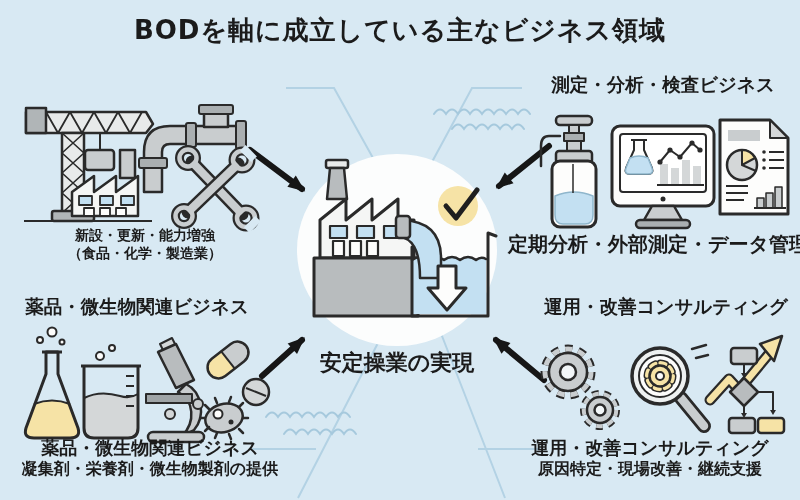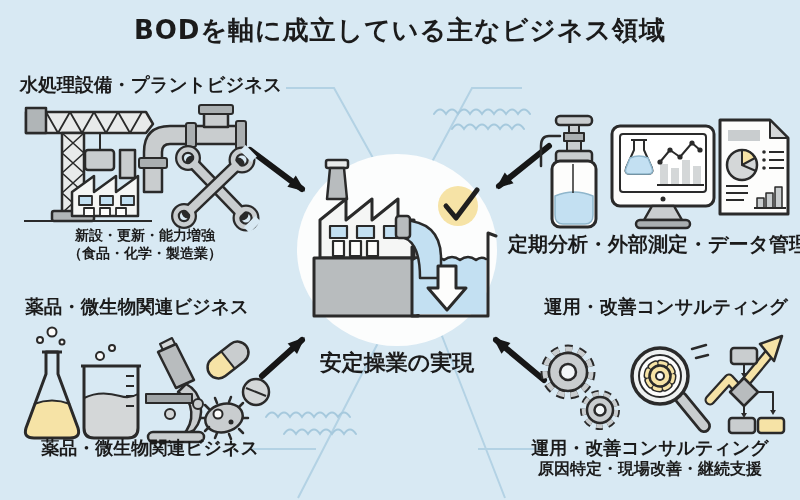--- a/index.html
+++ b/index.html
@@ -261,33 +261,34 @@
     <path d="M758,392 H773 V410" fill="none" stroke="#2a2a2a" stroke-width="2"></path>
     <polygon points="770,410 776,410 773,415" fill="#2a2a2a"></polygon>
     <rect x="729" y="418" width="26" height="15" rx="3" fill="#c9cdcf" stroke="#2a2a2a" stroke-width="2.5"></rect>
     <rect x="758" y="418" width="26" height="15" rx="3" fill="#f6e3a6" stroke="#2a2a2a" stroke-width="2.5"></rect>
     <polygon points="760,344 782,336 774,361" fill="#f6e3a6" stroke="#2a2a2a" stroke-width="2.5"></polygon>
   </g>
 </svg>
 
   <div class="t title">BODを軸に成立している主なビジネス領域</div>
 
-  <div class="t h-tl">水処理設備・プラントビジネス</div>
   <div class="t d-tl">
     <div>新設・更新・能力増強</div>
     <div>（食品・化学・製造業）</div>
   </div>
 
+  <div class="t h-tr">測定・分析・検査ビジネス</div>
   <div class="t d-tr">
     <div>定期分析・外部測定・データ管理</div>
   </div>
 
   <div class="t h-bl">薬品・微生物関連ビジネス</div>
   <div class="t d-bl">
     <div class="big">薬品・微生物関連ビジネス</div>
+    <div class="small">凝集剤・栄養剤・微生物製剤の提供</div>
   </div>
 
   <div class="t h-br">運用・改善コンサルティング</div>
   <div class="t d-br">
     <div class="big">運用・改善コンサルティング</div>
     <div class="small">原因特定・現場改善・継続支援</div>
   </div>
 
   <div class="t center-cap">
     <div>安定操業の実現</div>

